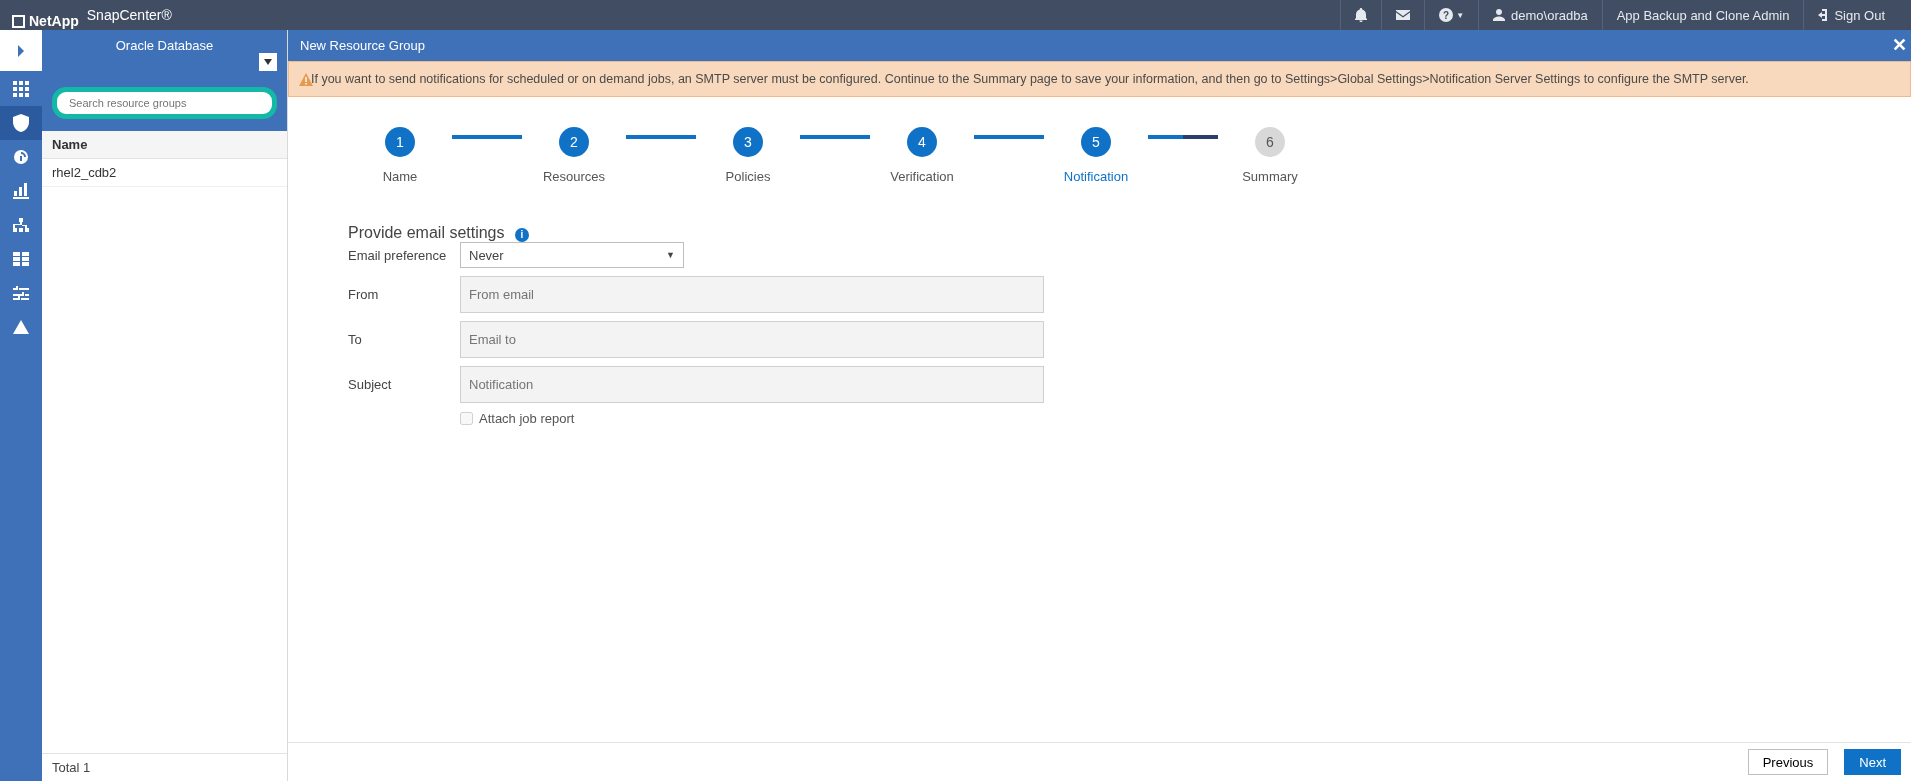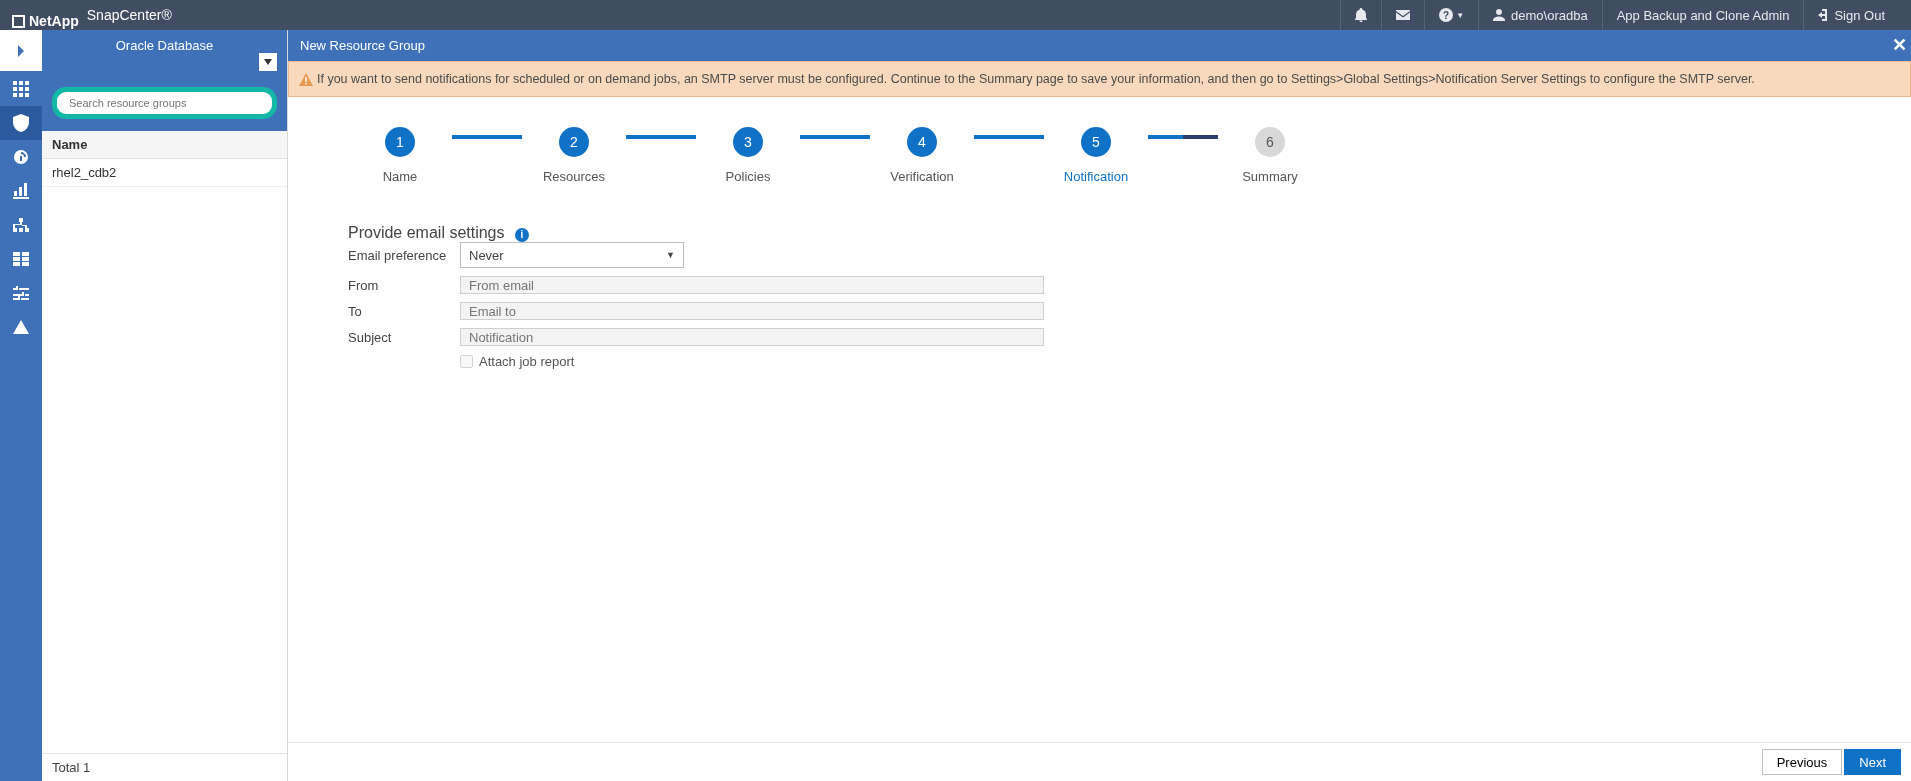--- a/index.html
+++ b/index.html
@@ -34,21 +34,21 @@
   .lp-search { width:100%; height:32px; border:5px solid #14b8a6; border-radius:14px; padding:0 12px; font-size:11px; outline:none; }
   .lp-header { background:#f5f5f5; border-bottom:1px solid #e3e3e3; padding:6px 10px; font-size:13px; font-weight:600; }
   .lp-row { padding:6px 10px; font-size:13px; border-bottom:1px solid #f0f0f0; cursor:pointer; }
   .lp-footer { margin-top:auto; padding:6px 10px; border-top:1px solid #e3e3e3; font-size:13px; color:#444; }
 
   
   .main { flex:1; display:flex; flex-direction:column; position:relative; }
   .main-title { background:#3e71b8; color:#fff; font-size:13px; padding:8px 12px; display:flex; align-items:center; }
   .main-close { position:absolute; right:4px; top:4px; color:#fff; font-size:18px; font-weight:bold; cursor:pointer; }
 
-  .notice { background:#f8d9bd; border:1px solid #f0b98b; margin:0; padding:10px 14px 10px 28px; font-size:12.5px; color:#4a4a4a; position:relative; }
+  .notice { background:#f8d9bd; border:1px solid #f0b98b; margin:0; padding:10px 14px 10px 22px; font-size:12.5px; color:#4a4a4a; position:relative; }
   .notice .warn-icon { position:absolute; left:10px; top:11px; }
 
   .wizard-body { padding: 30px 60px; font-size:13px; color:#444; }
 
   .stepper { display:flex; align-items:center; margin-bottom:40px; }
   .step { width:104px; display:flex; flex-direction:column; align-items:center; position:relative; }
   .step .circle { width:30px; height:30px; border-radius:50%; background:#1072c6; color:#fff; display:flex; align-items:center; justify-content:center; font-size:14px; }
   .step.future .circle { background:#d8d8d8; color:#555; }
   .step .lbl { margin-top:12px; font-size:13px; color:#555; white-space:nowrap; }
   .step.current .lbl { color:#1072c6; }
@@ -56,26 +56,26 @@
   .bar { height:4px; flex:0 0 70px; background:#1072c6; margin-top:-38px; }
   .bar.half { background: linear-gradient(to right, #1072c6 50%, #2c3e6b 50%); }
 
   .section-title { font-size:16px; color:#444; }
   .section-title .info-icon { display:inline-flex; width:14px; height:14px; border-radius:50%; background:#1072c6; color:#fff; font-size:10px; align-items:center; justify-content:center; margin-left:6px; font-weight:bold; }
   .section-sub { font-size:13px; color:#555; margin-bottom:22px; }
 
   .form-row { display:flex; align-items:center; margin-bottom:8px; }
   .form-row label { width:112px; font-size:13px; color:#444; }
   .select { width:224px; height:26px; border:1px solid #bfbfbf; background:#fff; display:flex; align-items:center; padding:0 8px; justify-content:space-between; font-size:13px; cursor:pointer; }
-  .text-input { width:584px; height:18px; border:1px solid #d0d0d0; background:#f3f3f3; padding:0 8px; font-size:13px; }
+  .text-input { width:584px; height:37px; border:1px solid #d0d0d0; background:#f3f3f3; padding:0 8px; font-size:13px; }
   .text-input.disabled { background:#f3f3f3; color:#888; }
   .cb-row { display:flex; align-items:center; margin-top:4px; margin-left:112px; font-size:13px; color:#555; }
   .cb-row input { margin-right:6px; }
 
-  .wizard-footer { position:absolute; right:0; bottom:0; left:0; background:#fff; border-top:1px solid #e3e3e3; padding:6px 10px; display:flex; justify-content:flex-end; gap:2px; }
+  .wizard-footer { position:absolute; right:0; bottom:0; left:0; background:#fff; border-top:1px solid #e3e3e3; padding:6px 10px; display:flex; justify-content:flex-end; gap:16px; }
   .btn { height:26px; padding:0 14px; font-size:13px; border:1px solid #bfbfbf; background:#fff; cursor:pointer; }
   .btn.primary { background:#1072c6; color:#fff; border-color:#1072c6; }
 </style>
 </head>
 <body>
 
 <div class="topbar">
   <span class="brand-logo">
     <span class="n-icon"></span>
     <span>NetApp</span>

